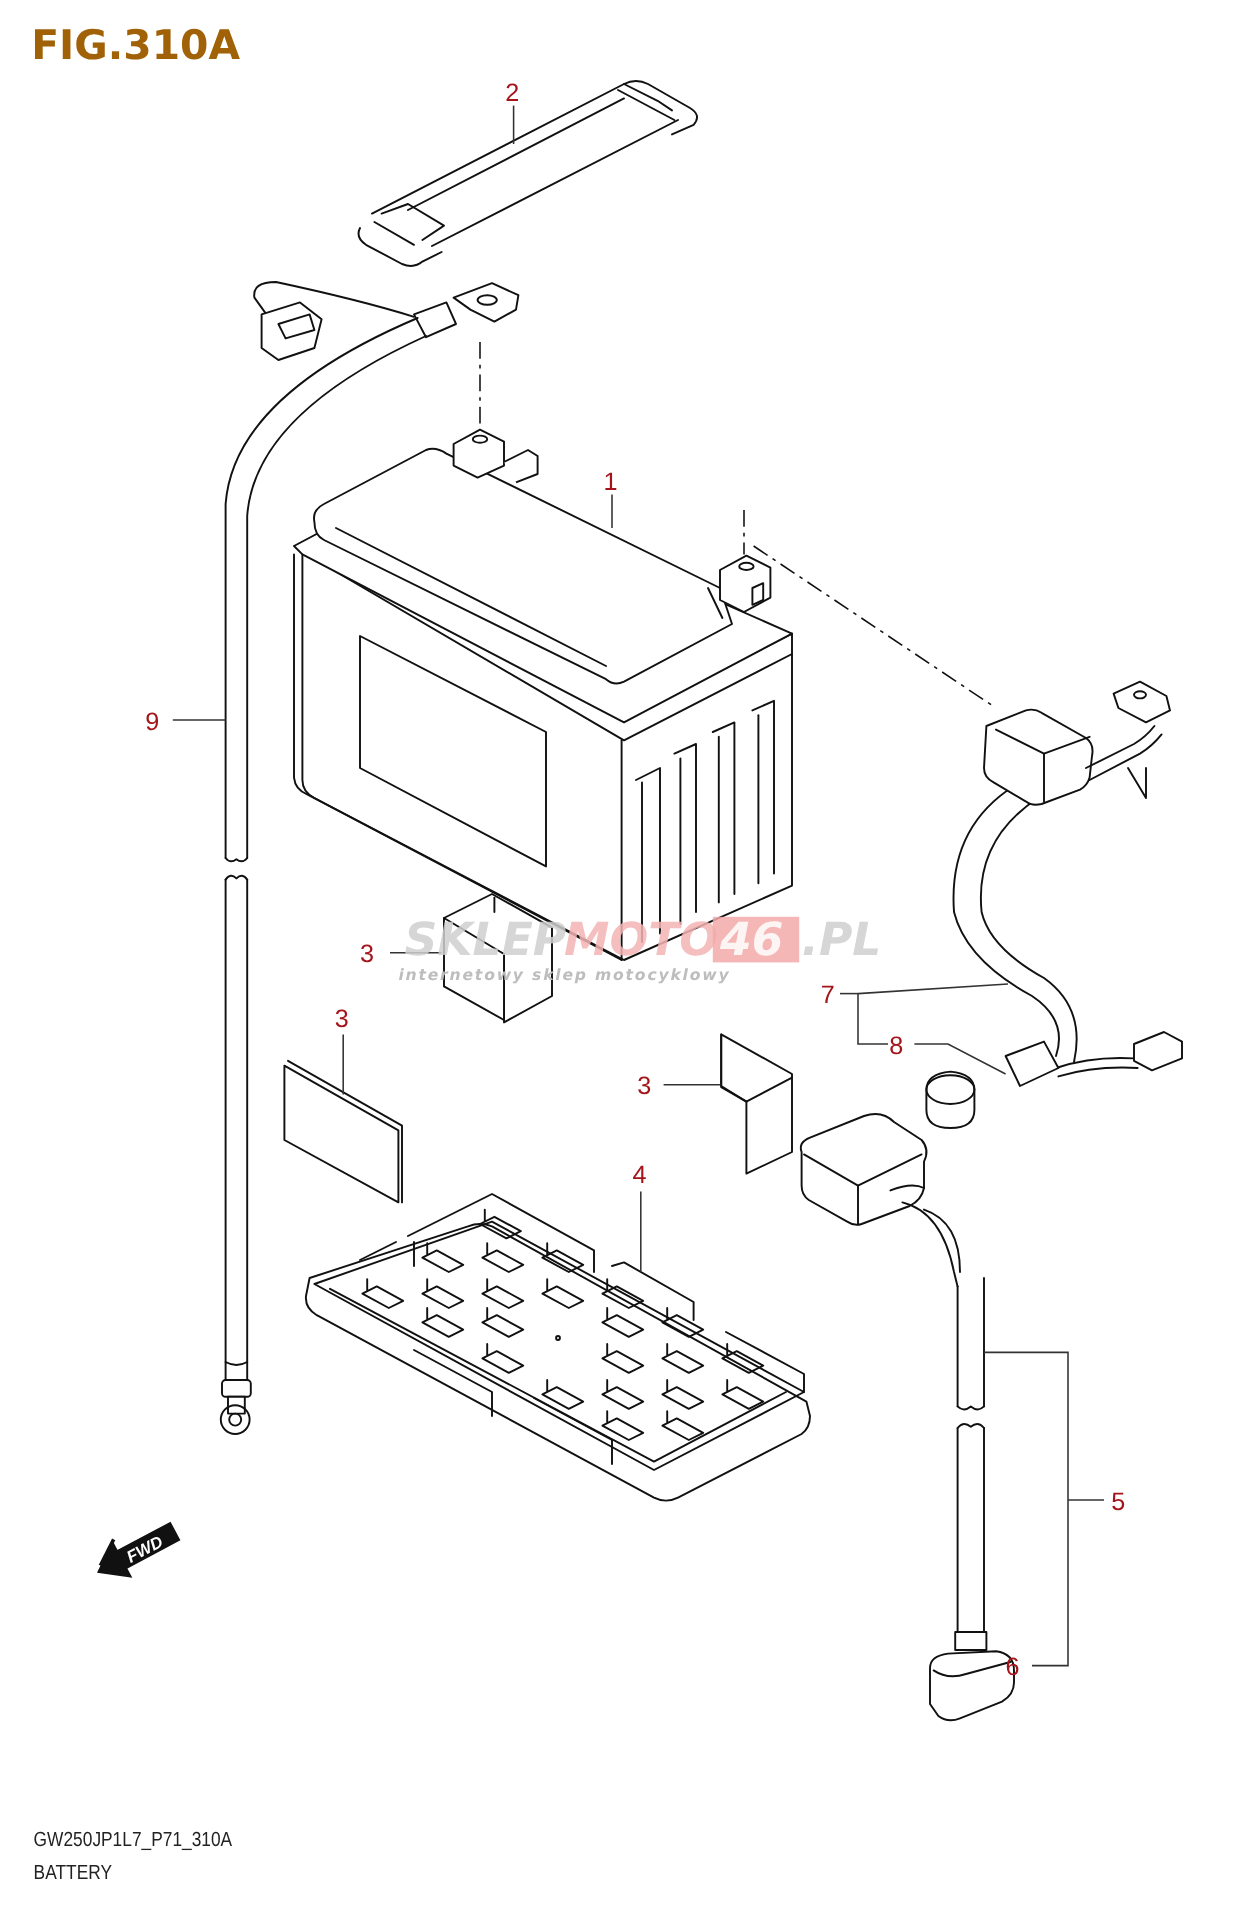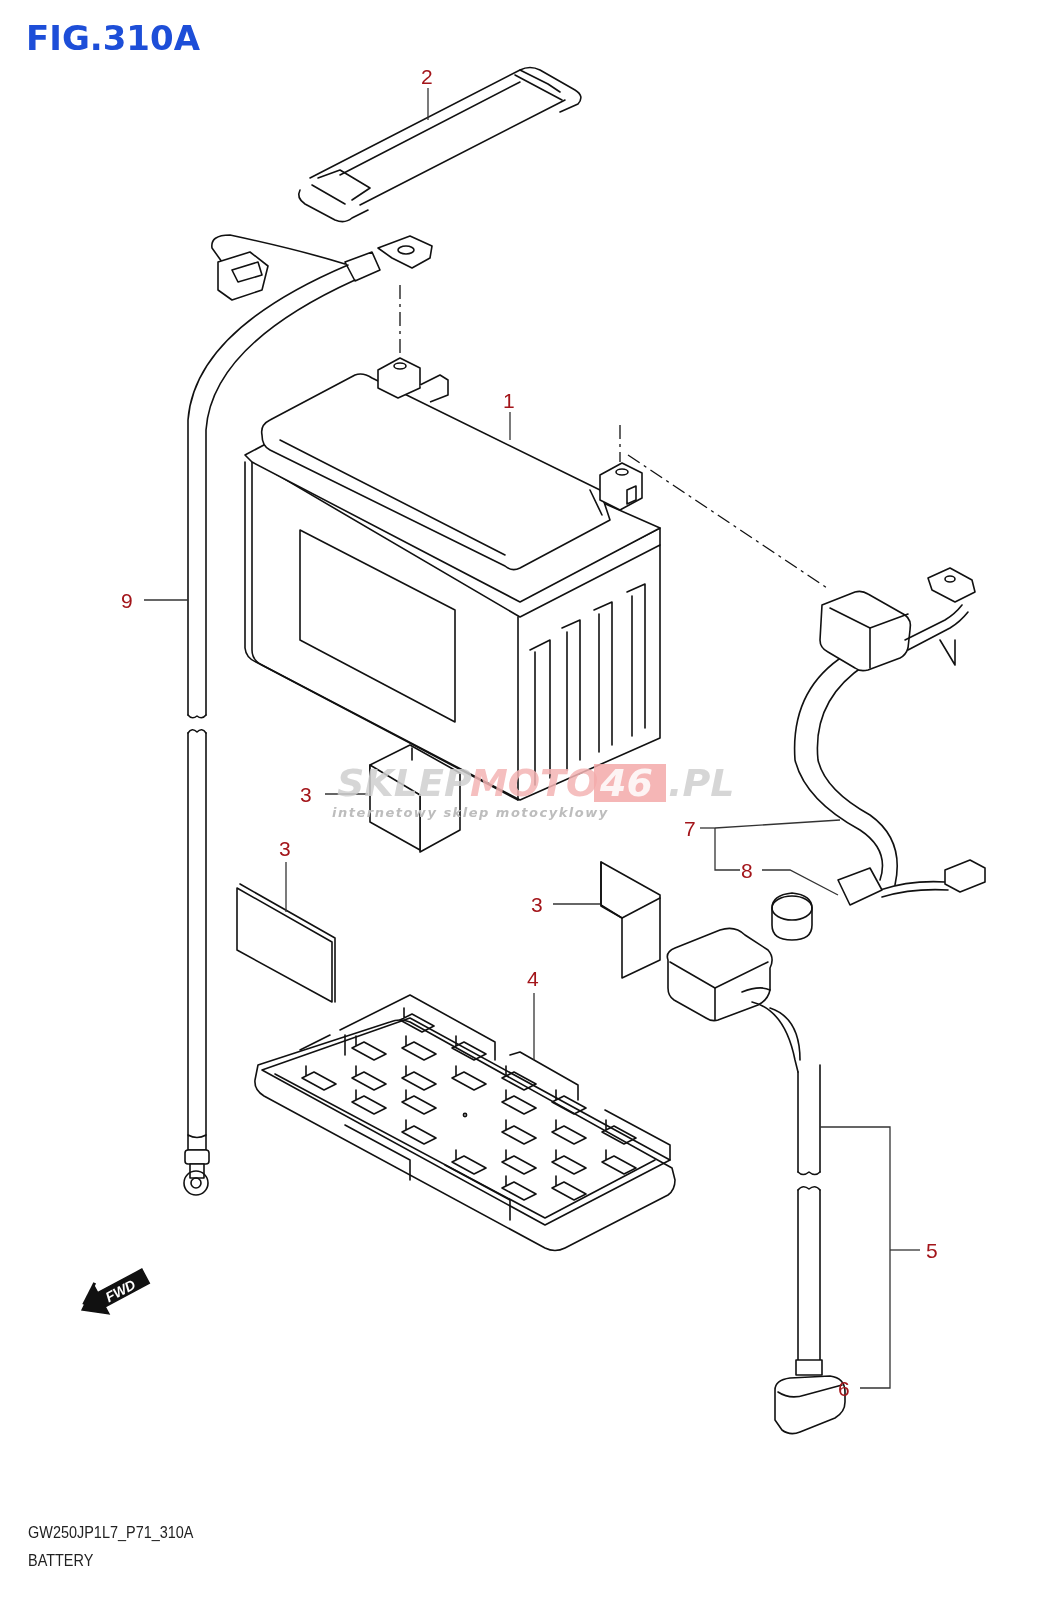--- a/index.html
+++ b/index.html
@@ -1,17 +1,17 @@
 <!DOCTYPE html>
 <html><head>
 <meta charset="utf-8">
 <style>
   html,body{margin:0;padding:0;background:#fff;}
   body{width:1040px;height:1600px;position:relative;overflow:hidden;font-family:"DejaVu Sans",sans-serif;}
-  .fig-title{position:absolute;left:26px;top:18px;font-family:"DejaVu Sans",sans-serif;font-weight:bold;font-size:34px;color:#1d4ed8;letter-spacing:0px;}
+  .fig-title{position:absolute;left:26px;top:18px;font-family:"DejaVu Sans",sans-serif;font-weight:bold;font-size:34px;color:#a16207;letter-spacing:0px;}
   .footer-code{position:absolute;left:28px;top:1523px;font-family:"Liberation Sans",sans-serif;font-size:17px;color:#222;transform:scaleX(0.85);transform-origin:left;}
   .footer-name{position:absolute;left:28px;top:1551px;font-family:"Liberation Sans",sans-serif;font-size:17px;color:#222;transform:scaleX(0.85);transform-origin:left;}
   svg.diagram{position:absolute;left:0;top:0;}
   .ln{fill:none;stroke:#111;stroke-width:1.6;stroke-linejoin:round;stroke-linecap:round;}
   .fl{fill:#fff;stroke:#111;stroke-width:1.6;stroke-linejoin:round;}
   .ldr{fill:none;stroke:#333;stroke-width:1.3;}
   .dash{fill:none;stroke:#111;stroke-width:1.3;stroke-dasharray:14 5 3 5;}
   .callout{font-family:"Liberation Sans",sans-serif;font-size:21px;fill:#a3151a;}
   .wm1{font-family:"DejaVu Sans",sans-serif;font-weight:bold;font-style:italic;font-size:38px;fill:#cfcfcf;opacity:0.85;}
   .wm2{font-family:"DejaVu Sans",sans-serif;font-weight:bold;font-style:italic;font-size:13px;fill:#bdbdbd;letter-spacing:1.5px;}

